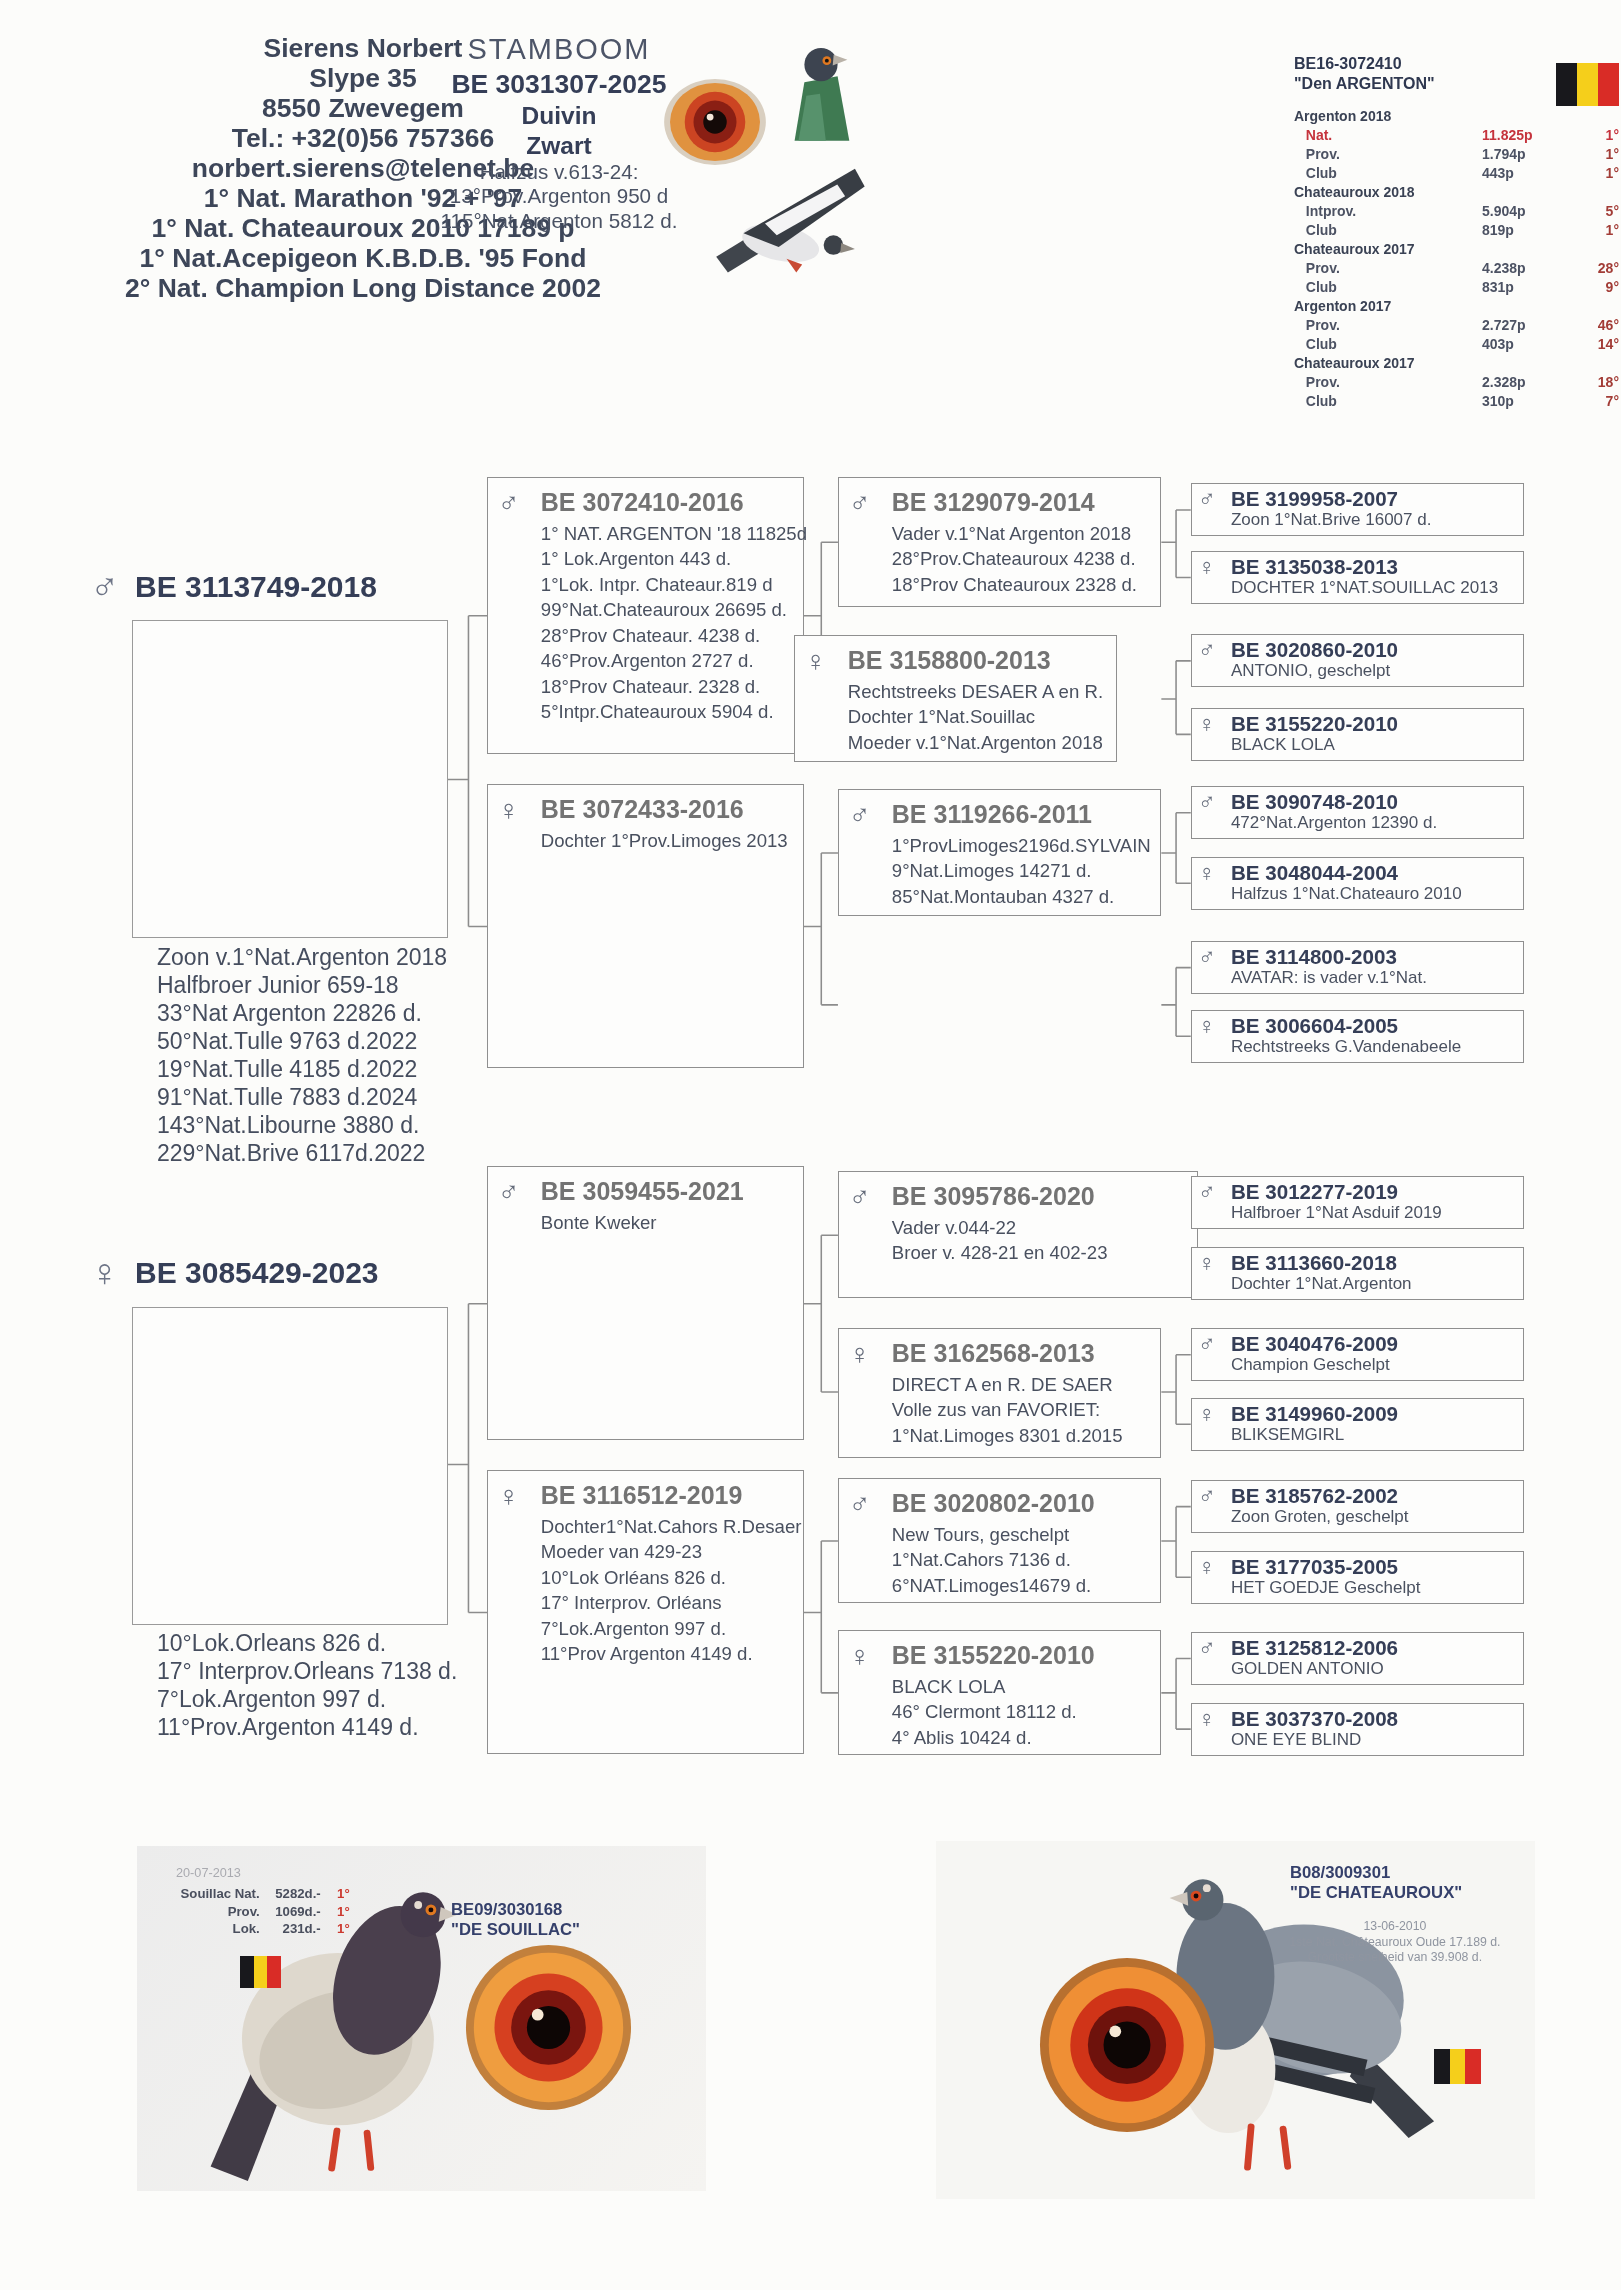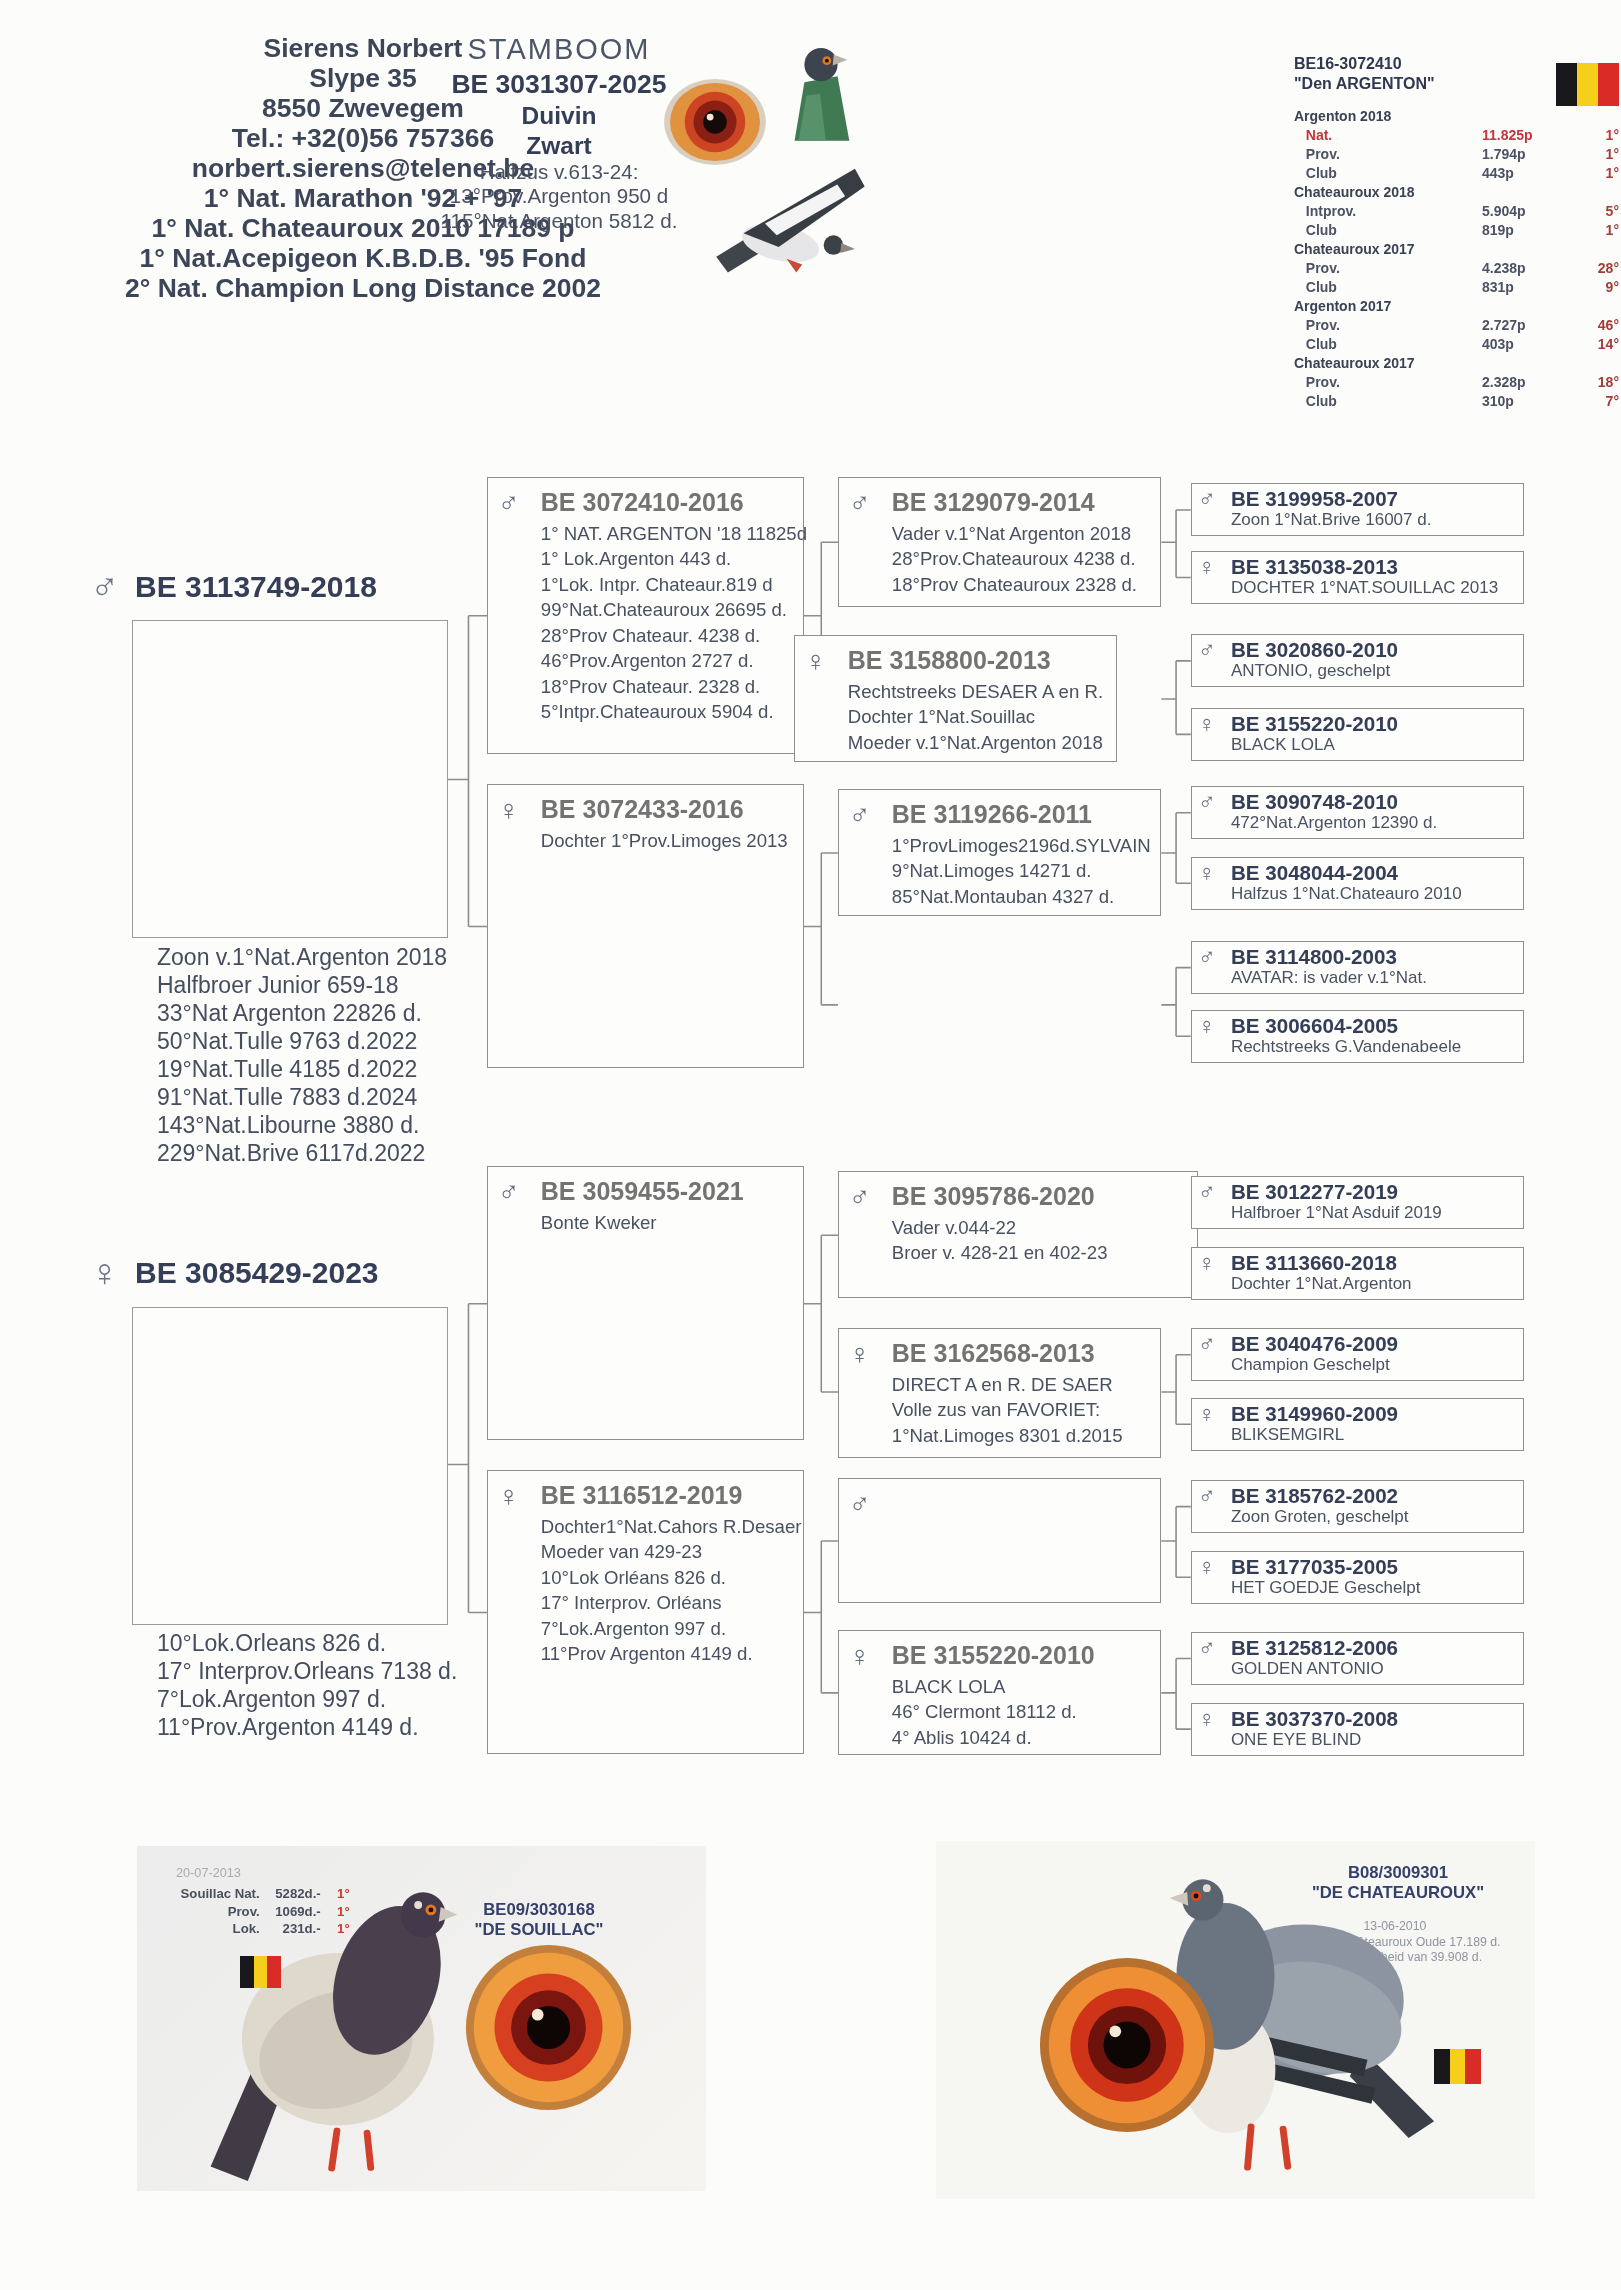--- a/index.html
+++ b/index.html
@@ -56,21 +56,21 @@
   
   .photo{position:absolute;overflow:hidden;padding-left:45px;}
   .photoL{left:137px;top:1846px;width:524px;height:345px;background:linear-gradient(135deg,#ececec,#f5f4f1);}
   .photoR{left:936px;top:1841px;width:554px;height:358px;background:#f6f6f3;}
   .ph-date{position:absolute;font-size:12.7px;color:#a9aab0;}
   .ph-res{position:absolute;}
   .ph-rrow{display:flex;font-size:13.2px;line-height:17.6px;font-weight:600;color:#4a4f5e;}
   .ph-rrow .rl{width:108px;text-align:right;}
   .ph-rrow .rv{width:61px;text-align:right;}
   .ph-rrow .rr{width:29px;text-align:right;color:#cc3a30;}
-  .ph-id{position:absolute;text-align:center;font-weight:bold;color:#35406b;}
+  .ph-id{position:absolute;font-weight:bold;color:#35406b;}
   .ph-id .r1{font-size:16.7px;}
   .ph-id .r2{font-size:16.7px;}
   .ph-info{position:absolute;text-align:center;font-size:12.3px;line-height:15.7px;color:#8f95a0;}
 </style>
 </head>
 <body>
 
 <div class="page">
 
   <div class="owner">
@@ -365,20 +365,28 @@
         <div class="bt">BE 3162568-2013</div>
       <div>
           <div class="bl">DIRECT A en R. DE SAER</div>
           <div class="bl">Volle zus van FAVORIET:</div>
           <div class="bl">1°Nat.Limoges 8301 d.2015</div>
         </div>
       </div>
   </div>
   <div class="pbox" style="left:838px;top:1478px;width:323px;height:125px">
     <span class="sx" data-sex="male"></span>
+    <div class="pbb">
+        <div class="bt">BE 3020802-2010</div>
+      <div>
+          <div class="bl">New Tours, geschelpt</div>
+          <div class="bl">1°Nat.Cahors 7136 d.</div>
+          <div class="bl">6°NAT.Limoges14679 d.</div>
+        </div>
+      </div>
   </div>
   <div class="pbox" style="left:838px;top:1630px;width:323px;height:125px">
     <span class="sx" data-sex="female"></span>
     <div class="pbb">
         <div class="bt">BE 3155220-2010</div>
       <div>
           <div class="bl">BLACK LOLA</div>
           <div class="bl">46° Clermont 18112 d.</div>
           <div class="bl">4° Ablis 10424 d.</div>
         </div>

